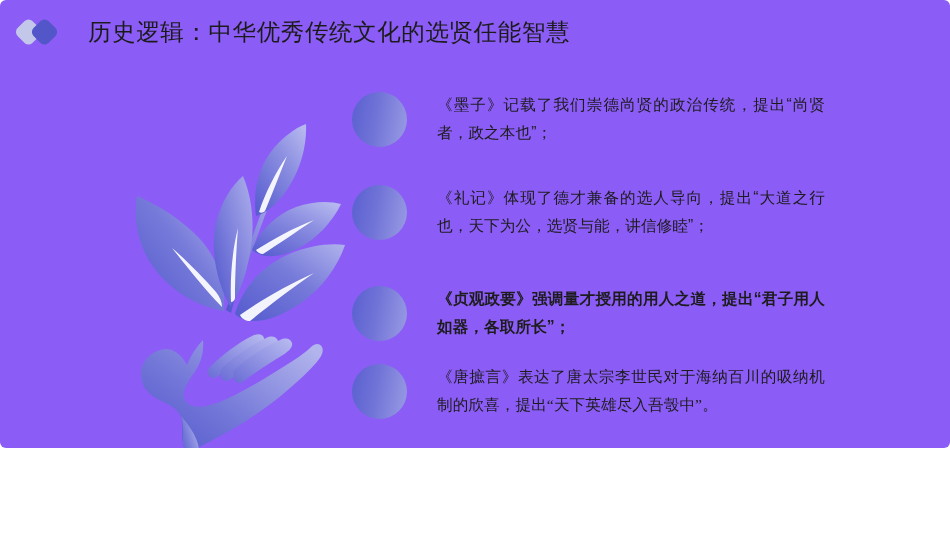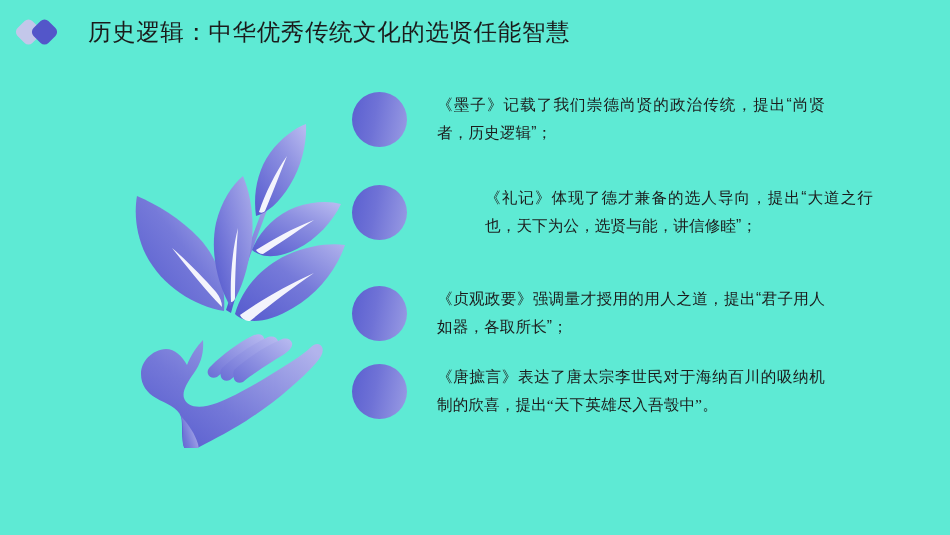--- a/index.html
+++ b/index.html
@@ -7,23 +7,24 @@
     margin: 0;
     padding: 0;
     background: #ffffff;
   }
   body {
     font-family: "Liberation Sans", "DejaVu Sans", sans-serif;
   }
   .slide {
     position: relative;
     width: 950px;
-    height: 535px;
-    background: #5eead4;
+    height: 448px;
+    background: #8b5cf6;
     overflow: hidden;
+    border-radius: 6px;
   }
 
   
   .header {
     position: absolute;
     left: 0;
     top: 0;
     width: 950px;
     height: 62px;
     display: flex;
@@ -94,22 +95,22 @@
     text-align: justify;
     text-justify: inter-character;
   }
 
   .row-0 { top: 0px; }
   .row-1 { top: 93px; }
   .row-2 { top: 194px; }
   .row-3 { top: 272px; }
 
   .row-0 .bullet-text { top: -1px; }
-  .row-1 .bullet-text { top: -1px; margin-left: 48px; }
-  .row-2 .bullet-text { top: -1px; }
+  .row-1 .bullet-text { top: -1px; }
+  .row-2 .bullet-text { top: -1px; font-weight: bold; }
   .row-3 .bullet-text { top: -1px; font-family: Liberation Serif, serif; }
 </style>
 </head>
 <body>
 
 <div class="slide">
 
   <div class="header">
 
     <div class="logo-mark">
@@ -201,21 +202,21 @@
 
       <path d="M79 366 C 79 356, 80 346, 77 338 C 85 347, 91 356, 94 366
                C 96 374, 94 382, 90 390 C 86 382, 82 374, 79 366 Z" fill="url(#gHand)"></path>
     </svg>
   </div>
 
   <div class="bullets">
 
     <div class="bullet-row row-0">
       <div class="bullet-dot"></div>
-      <div class="bullet-text">《墨子》记载了我们崇德尚贤的政治传统，提出“尚贤者，历史逻辑”；</div>
+      <div class="bullet-text">《墨子》记载了我们崇德尚贤的政治传统，提出“尚贤者，政之本也”；</div>
     </div>
 
     <div class="bullet-row row-1">
       <div class="bullet-dot"></div>
       <div class="bullet-text">《礼记》体现了德才兼备的选人导向，提出“大道之行也，天下为公，选贤与能，讲信修睦”；</div>
     </div>
 
     <div class="bullet-row row-2">
       <div class="bullet-dot"></div>
       <div class="bullet-text">《贞观政要》强调量才授用的用人之道，提出“君子用人如器，各取所长”；</div>

